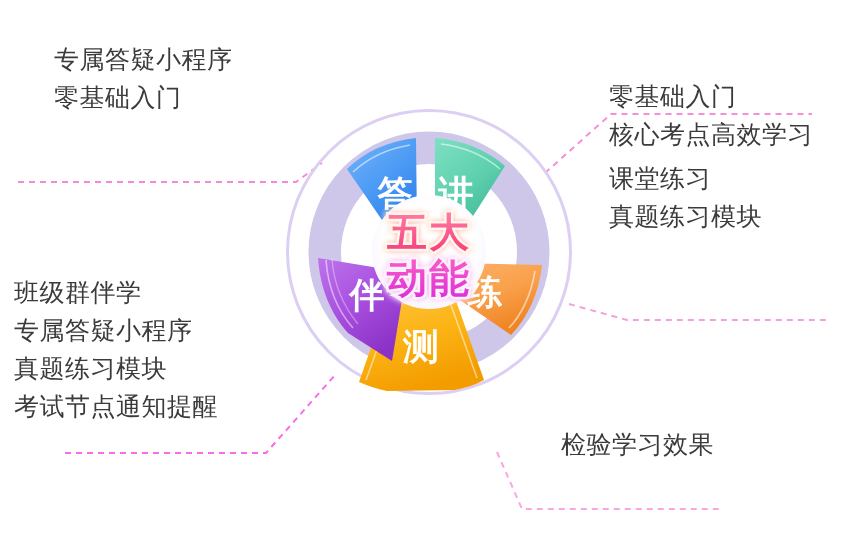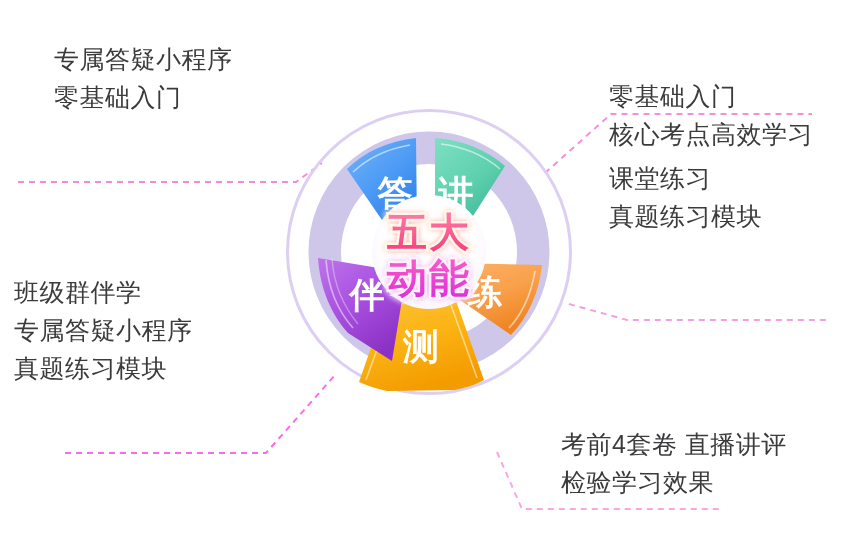--- a/index.html
+++ b/index.html
@@ -201,30 +201,30 @@
 
   <div class="callout" id="callout-answer">
     <span class="line">专属答疑小程序</span>
     <span class="line">零基础入门</span>
   </div>
 
   <div class="callout" id="callout-company">
     <span class="line">班级群伴学</span>
     <span class="line">专属答疑小程序</span>
     <span class="line">真题练习模块</span>
+    <span class="line">考试节点通知提醒</span>
   </div>
 
   <div class="callout" id="callout-teach">
     <span class="line">零基础入门</span>
     <span class="line">核心考点高效学习</span>
   </div>
 
   <div class="callout" id="callout-practice">
     <span class="line">课堂练习</span>
     <span class="line">真题练习模块</span>
   </div>
 
   <div class="callout" id="callout-test">
-    <span class="line">考前4套卷 直播讲评</span>
     <span class="line">检验学习效果</span>
   </div>
 
 </div>
 
 </body></html>

